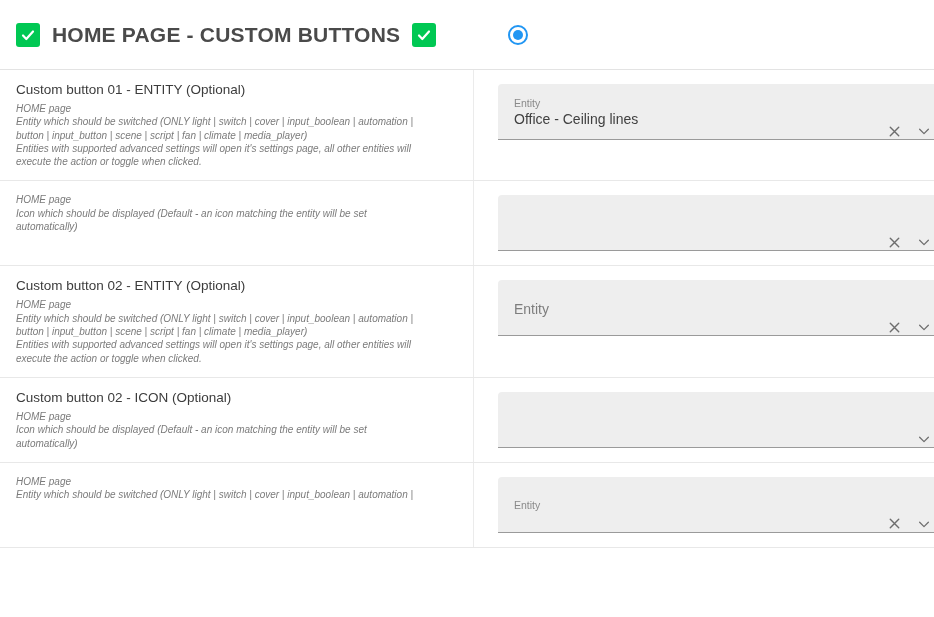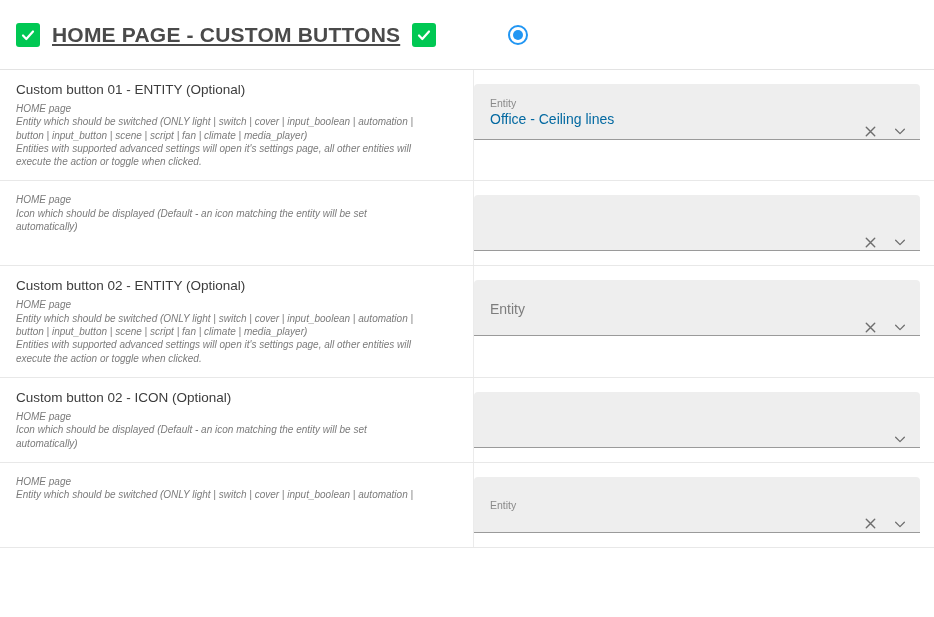--- a/index.html
+++ b/index.html
@@ -37,21 +37,20 @@
     flex: none;
   }
   .check-box svg { display: block; }
   .header-title {
     font-size: 21px;
     font-weight: bold;
     color: #4a4a4a;
     letter-spacing: 0.2px;
     margin: 0 12px;
     white-space: nowrap;
-    text-decoration: underline;
   }
   .radio-wrap {
     margin-left: 72px;
     display: flex;
     align-items: center;
   }
   .radio-outer {
     width: 20px;
     height: 20px;
     border-radius: 50%;
@@ -67,20 +66,21 @@
     background: #2196f3;
   }
 
   
   .rows { }
   .row {
     display: flex;
     border-bottom: 1px solid #e8e8e8;
     min-height: 78px;
     background: #ffffff;
+    gap: 24px;
   }
   .row-left {
     width: 474px;
     flex: none;
     padding: 12px 16px 12px 16px;
     border-right: 1px solid #ebebeb;
   }
   .row-label {
     font-size: 13.5px;
     color: #3c3c3c;
@@ -122,21 +122,21 @@
     padding-top: 2px;
   }
   .field-float-label {
     font-size: 10.5px;
     color: #8a8a8a;
     line-height: 1.2;
     margin-bottom: 1px;
   }
   .field-value {
     font-size: 14px;
-    color: #0369a1;
+    color: #404040;
     line-height: 1.2;
     white-space: nowrap;
     overflow: hidden;
     text-overflow: ellipsis;
   }
   .field-placeholder {
     font-size: 14px;
     color: #7d7d7d;
     line-height: 1.2;
   }

